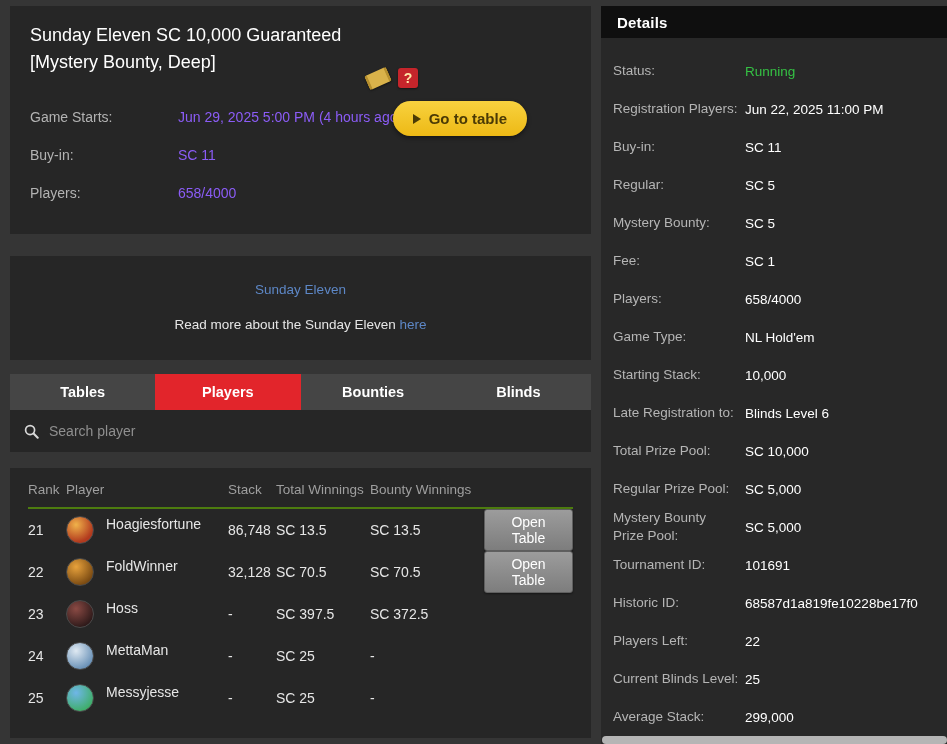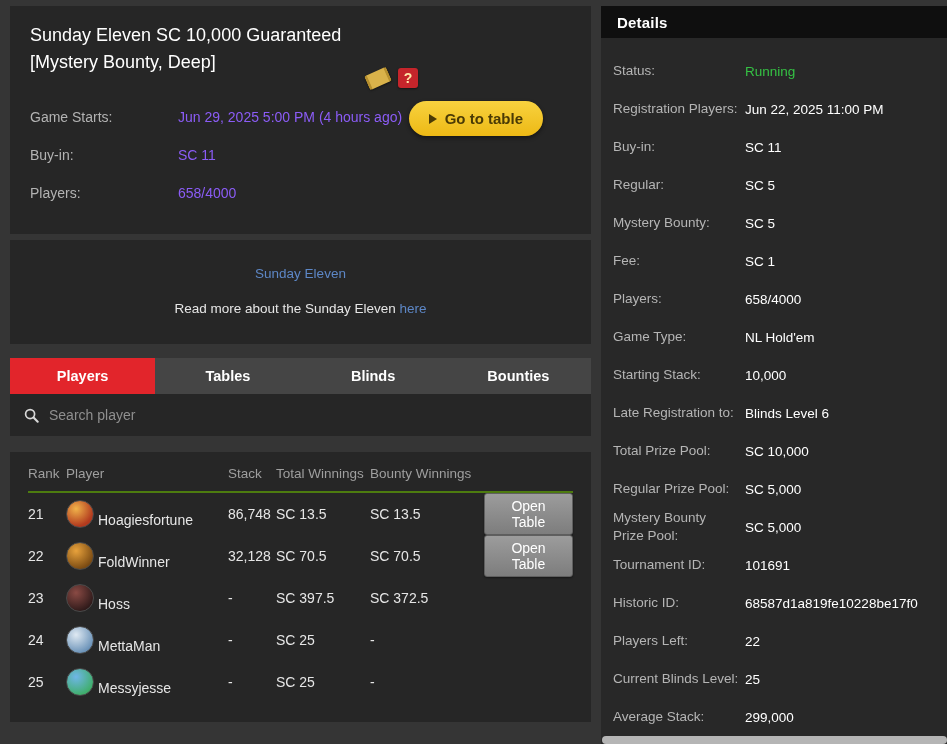--- a/index.html
+++ b/index.html
@@ -42,31 +42,31 @@
     display:flex; align-items:center; justify-content:center;
     color:#ffe9a8; font-weight:bold; font-size:14px;
     box-shadow:0 1px 2px rgba(0,0,0,.5);
   }
   .summary-fields { margin-top:22px; }
   .field-row { display:flex; align-items:center; height:38px; font-size:14px; }
   .field-label { width:148px; flex:0 0 148px; color:#b3b3b3; }
   .field-value { color:#8b5cf6; }
 
   .go-table-btn {
-    position:absolute; right:48px; top:95px;
+    position:absolute; right:64px; top:95px;
     background:linear-gradient(#f8d23f,#edb915);
     color:#4a3a05; font-weight:bold; font-size:15px;
     border:none; border-radius:18px;
     padding:9px 20px; display:flex; align-items:center; gap:8px;
     cursor:pointer; box-shadow:0 2px 4px rgba(0,0,0,.45);
     font-family:"Liberation Sans", sans-serif;
   }
   .go-arrow { width:0; height:0; border-left:8px solid #4a3a05; border-top:5px solid transparent; border-bottom:5px solid transparent; }
 
-  .promo-card { margin-top:6px; padding:26px 20px 28px; text-align:center; font-size:13.5px; }
+  .promo-card { margin-top:22px; padding:26px 20px 28px; text-align:center; font-size:13.5px; }
   .promo-link { color:#5d87c6; text-decoration:none; cursor:pointer; }
   .promo-line2 { margin-top:20px; color:#e6e6e6; }
 
   .tabs { margin-top:14px; display:flex; height:36px; background:#454545; }
   .tab {
     flex:1; display:flex; align-items:center; justify-content:center;
     font-size:14.5px; font-weight:bold; color:#fff; cursor:pointer;
   }
   .tab.active { background:#e2252b; }
 
@@ -74,21 +74,21 @@
   .search-card input {
     flex:1; background:transparent; border:none; outline:none;
     color:#e8e8e8; font-size:14px; font-family:"Liberation Sans", sans-serif;
   }
   .search-card input::placeholder { color:#8f8f8f; }
 
   .table-card { margin-top:16px; padding:14px 18px 12px; height:270px; overflow:hidden; }
   .p-grid { display:grid; grid-template-columns:38px 162px 48px 94px 114px 1fr; align-items:center; }
   .p-head { color:#9f9f9f; font-size:13.5px; padding-bottom:10px; border-bottom:2px solid #4d7c0f; }
   .p-row { height:42px; font-size:14px; color:#e6e6e6; }
-  .player-cell { display:flex; align-items:flex-end; gap:4px; }
+  .player-cell { display:flex; align-items:flex-start; gap:12px; }
   .avatar { width:28px; height:28px; border-radius:50%; flex:0 0 28px; border:1px solid #4a4a4a; }
   .avatar-0 { background:radial-gradient(circle at 35% 30%, #f0b24a, #b23a1e 70%); }
   .avatar-1 { background:radial-gradient(circle at 35% 30%, #e8a23c, #7a4a12 75%); }
   .avatar-2 { background:radial-gradient(circle at 35% 30%, #8a4a44, #2f1a1a 75%); }
   .avatar-3 { background:radial-gradient(circle at 35% 30%, #dfe9f2, #6a92b8 75%); }
   .avatar-4 { background:radial-gradient(circle at 35% 30%, #6fb6e8, #3fae6a 75%); }
   .open-table-btn {
     background:linear-gradient(#9c9c9c,#7d7d7d);
     border:1px solid #5f5f5f; border-radius:3px;
     color:#fff; font-weight:normal; font-size:14px;
@@ -154,24 +154,24 @@
   </div>
 
   <div class="card promo-card">
     <a class="promo-link">Sunday Eleven</a>
     <div class="promo-line2">
       <span>Read more about the Sunday Eleven </span><a class="promo-link">here</a>
     </div>
   </div>
 
   <div class="tabs">
+    <div class="tab">Tables</div>
     <div class="tab active">Players</div>
-    <div class="tab">Tables</div>
+    <div class="tab">Bounties</div>
     <div class="tab">Blinds</div>
-    <div class="tab">Bounties</div>
   </div>
 
   <div class="card search-card">
     <svg width="15" height="15" viewBox="0 0 16 16">
       <circle cx="6.5" cy="6.5" r="4.8" fill="none" stroke="#d8d8d8" stroke-width="1.8"></circle>
       <line x1="10.2" y1="10.2" x2="14.6" y2="14.6" stroke="#d8d8d8" stroke-width="2.2" stroke-linecap="round"></line>
     </svg>
     <input type="text" placeholder="Search player" style="">
   </div>
 

